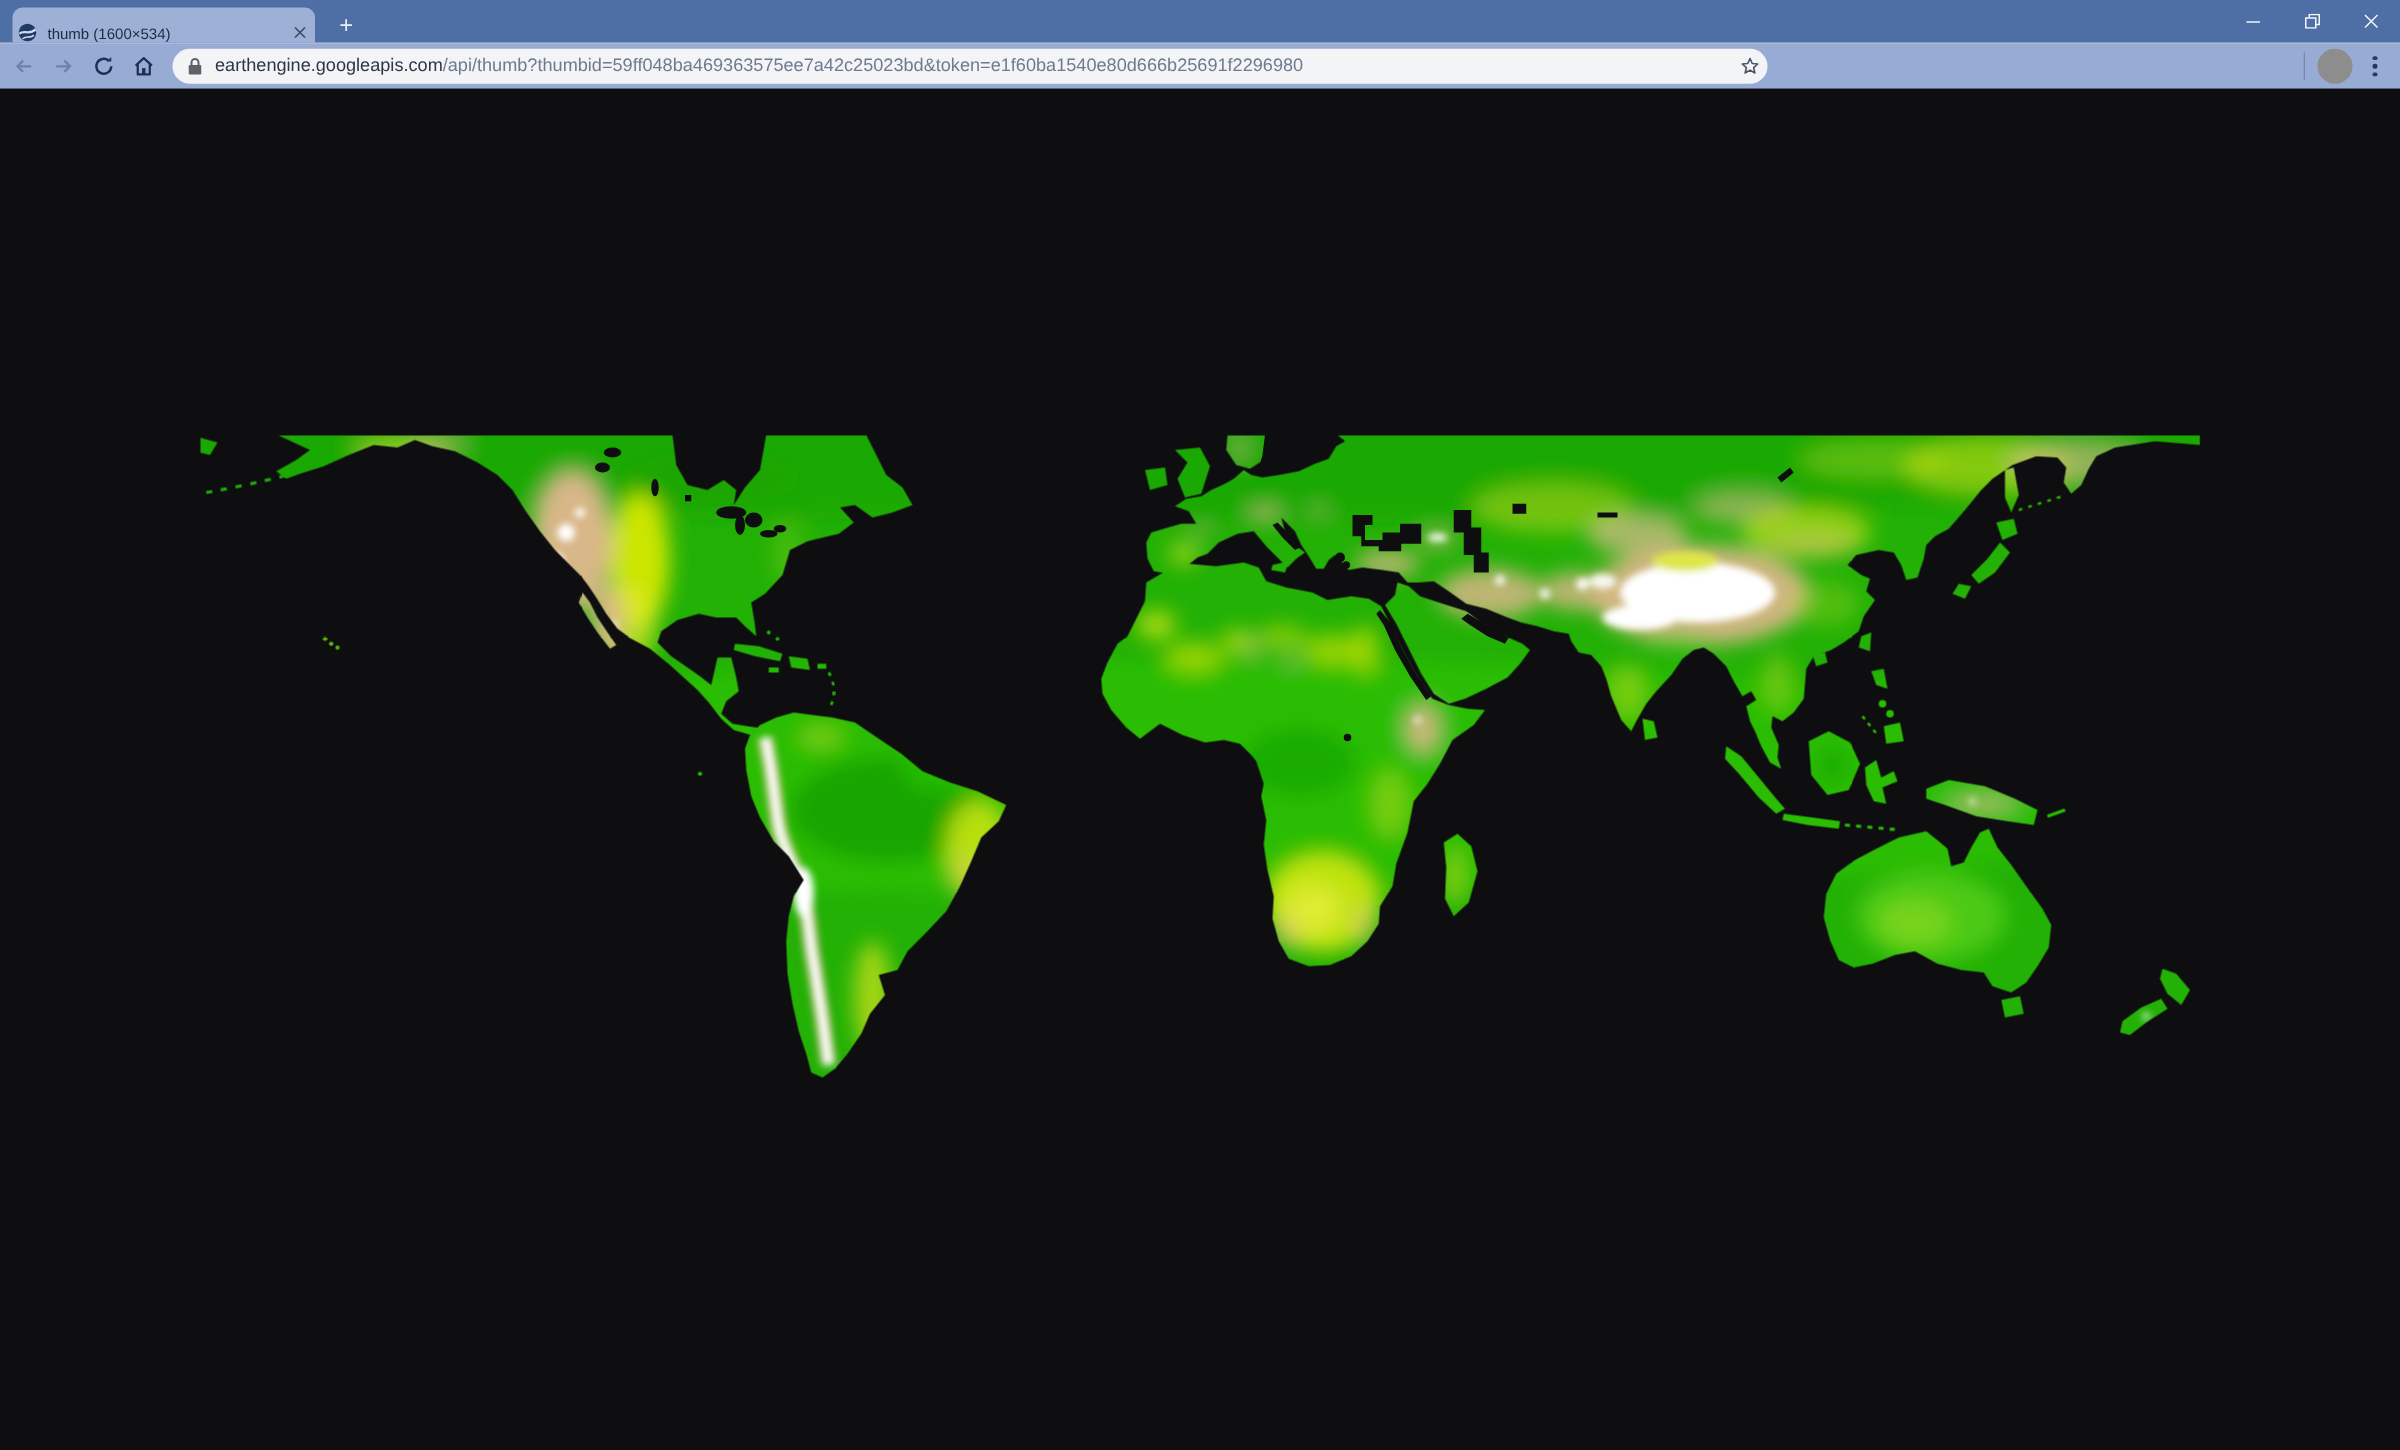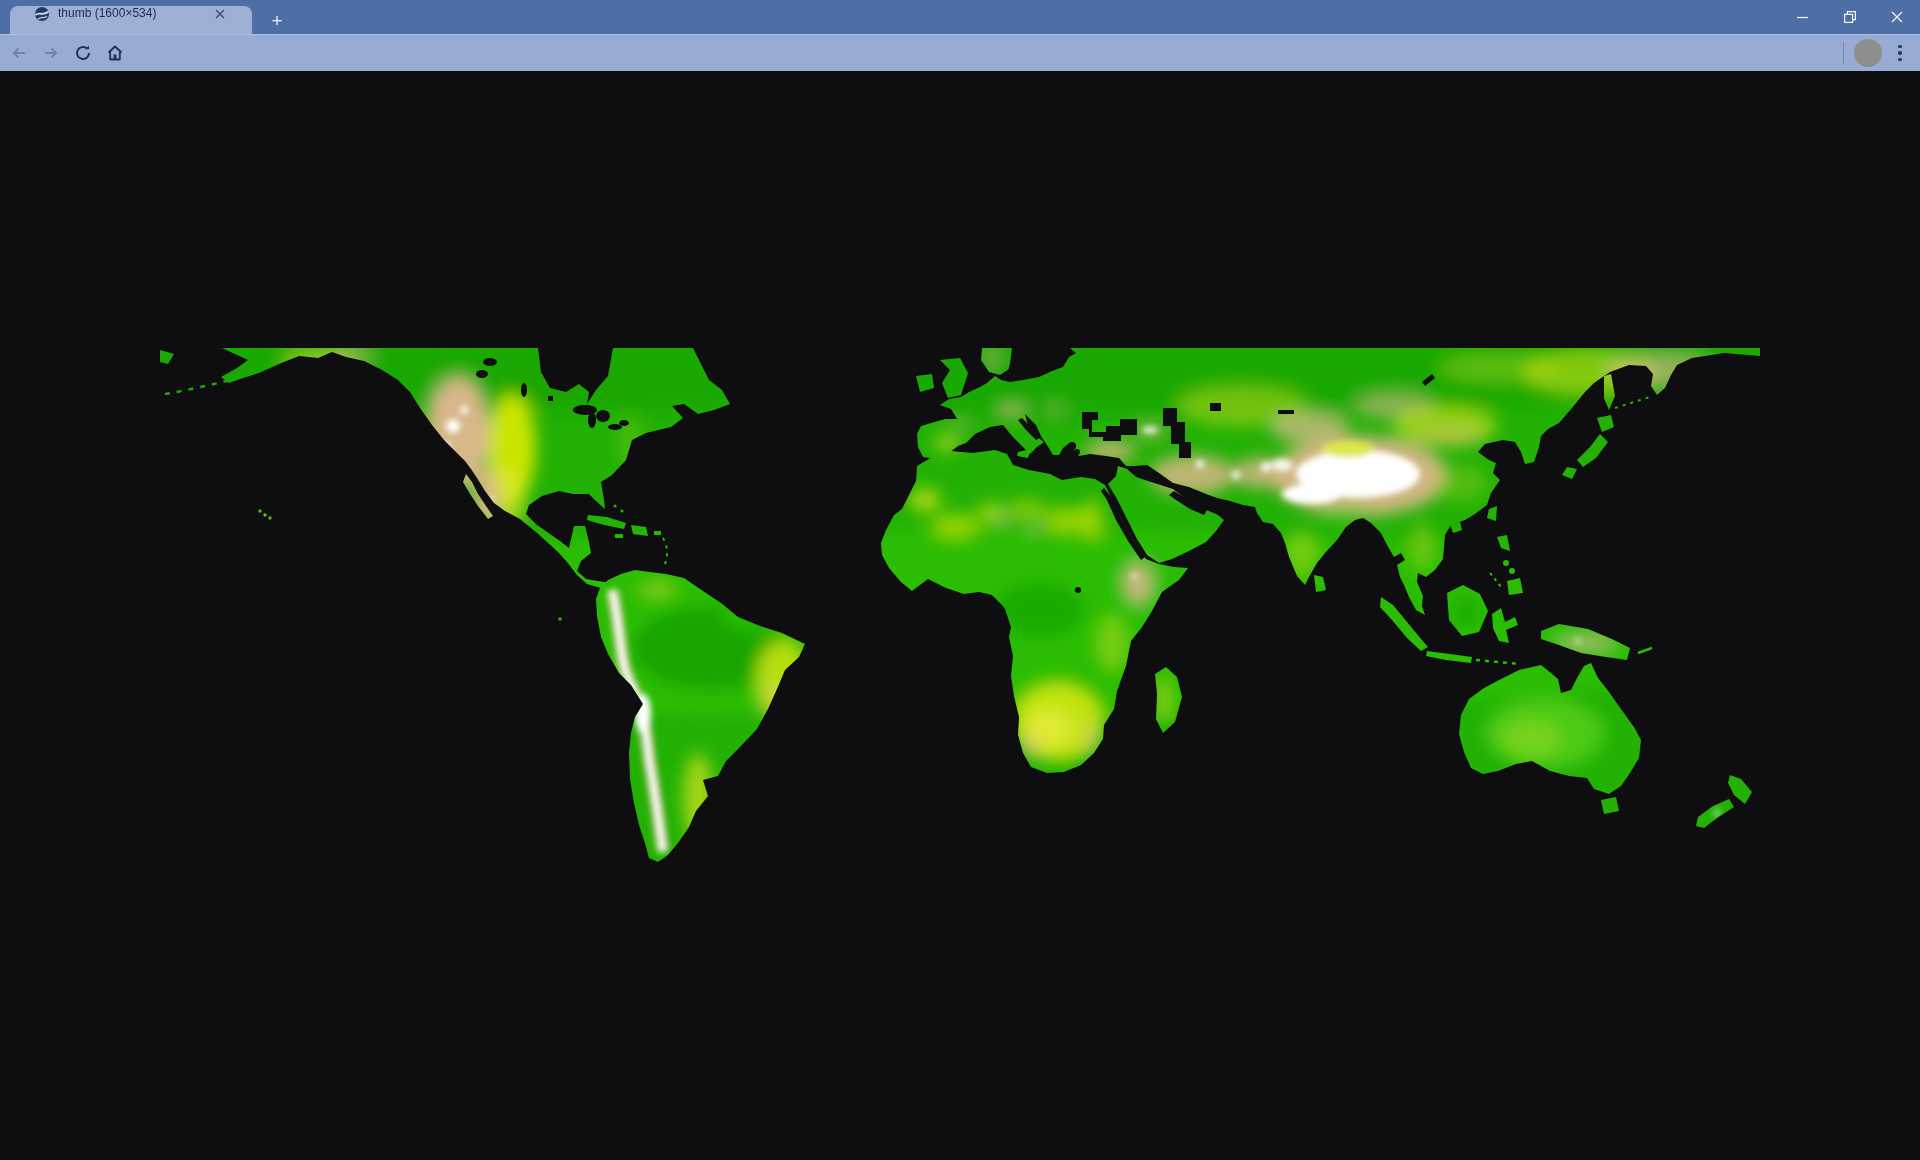--- a/index.html
+++ b/index.html
@@ -8,21 +8,21 @@
     background:#0e0e10;
     font-family:"Liberation Sans", sans-serif;
     -webkit-font-smoothing:antialiased;
   }
   .titlebar{
     position:relative;height:34px;background:#4d6fa6;
   }
   .tab{
     position:absolute;left:10px;top:6px;width:242px;height:28px;
     background:#9fb0d6;border-radius:8px 8px 0 0;
-    display:flex;align-items:flex-start;padding:0 24px;box-sizing:border-box;
+    display:flex;align-items:flex-end;padding:0 4px;box-sizing:border-box;
     cursor:default;
   }
   .tab .favicon{width:16px;height:16px;flex:0 0 16px;margin-right:8px;}
   .tab-title{
     flex:1;font-size:12px;color:#1c2b47;white-space:nowrap;overflow:hidden;
   }
   .tab-close{
     width:16px;height:16px;flex:0 0 16px;display:flex;align-items:center;justify-content:center;
     color:#3e4c66;font-size:13px;border-radius:8px;cursor:pointer;
   }
@@ -124,20 +124,32 @@
         <path d="M15,1.5 V5.2 H11.3 Z" fill="#1f3152"></path>
       </svg>
     </div>
     <div class="nav-btn">
       <svg width="18" height="18" viewBox="0 0 18 18" fill="none">
         <path d="M2.5,8.5 L9,2.5 L15.5,8.5 M4.2,7.2 V15.5 H13.8 V7.2" stroke="#1f3152" stroke-width="1.8" stroke-linejoin="round"></path>
         <rect x="7.6" y="10.5" width="2.8" height="5" fill="#1f3152"></rect>
       </svg>
     </div>
 
+    <div class="omnibox">
+      <svg class="lock" width="12" height="14" viewBox="0 0 12 14">
+        <rect x="1" y="6" width="10" height="7.5" rx="1" fill="#5f6368"></rect>
+        <path d="M3.2,6 V4 a2.8,2.8 0 0 1 5.6,0 V6" stroke="#5f6368" stroke-width="1.6" fill="none"></path>
+      </svg>
+      <span class="url"><span class="url-domain">earthengine.googleapis.com</span><span class="url-path">/api/thumb?thumbid=59ff048ba469363575ee7a42c25023bd&amp;token=e1f60ba1540e80d666b25691f2296980</span></span>
+      <span class="star-btn">
+        <svg width="16" height="16" viewBox="0 0 16 16" fill="none">
+          <path d="M8,1.8 L9.8,5.8 L14.2,6.2 L10.9,9.1 L11.9,13.4 L8,11.1 L4.1,13.4 L5.1,9.1 L1.8,6.2 L6.2,5.8 Z" stroke="#4b5568" stroke-width="1.3" stroke-linejoin="round"></path>
+        </svg>
+      </span>
+    </div>
 
     <div class="toolbar-spacer"></div>
     <div class="toolbar-sep"></div>
     <div class="avatar"></div>
     <div class="kebab">
         <i></i>
         <i></i>
         <i></i>
       </div>
   </div>

